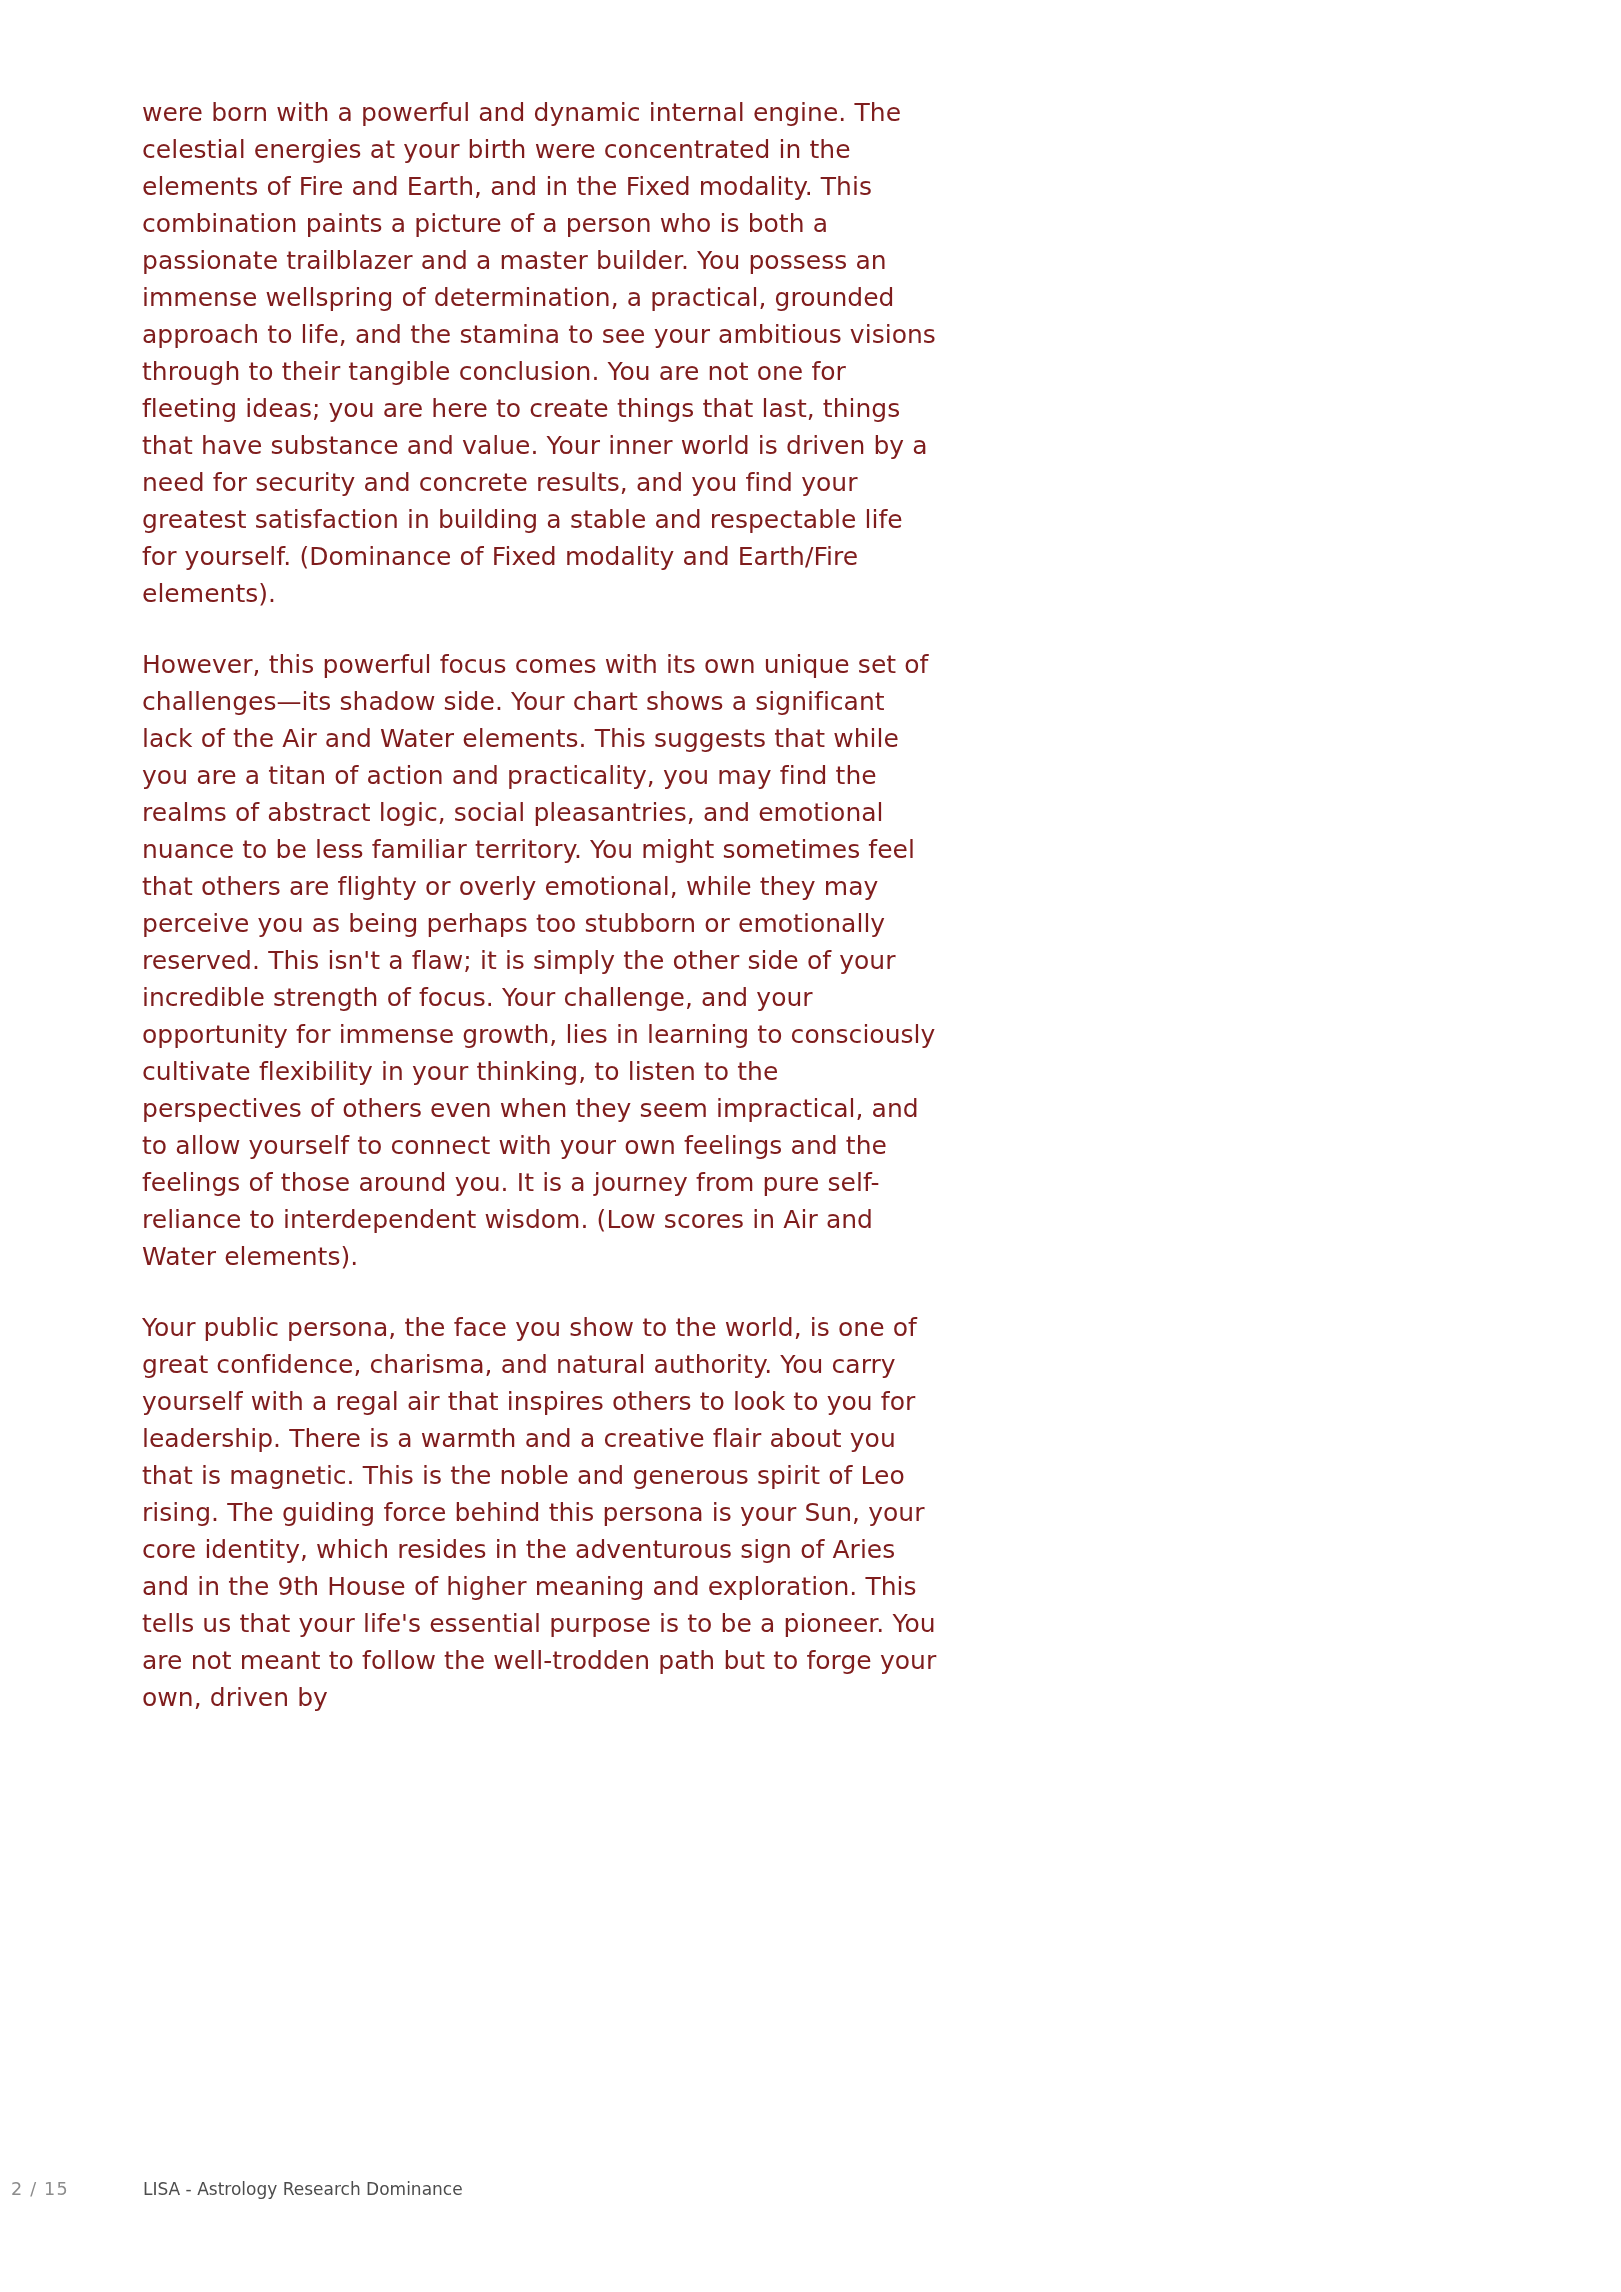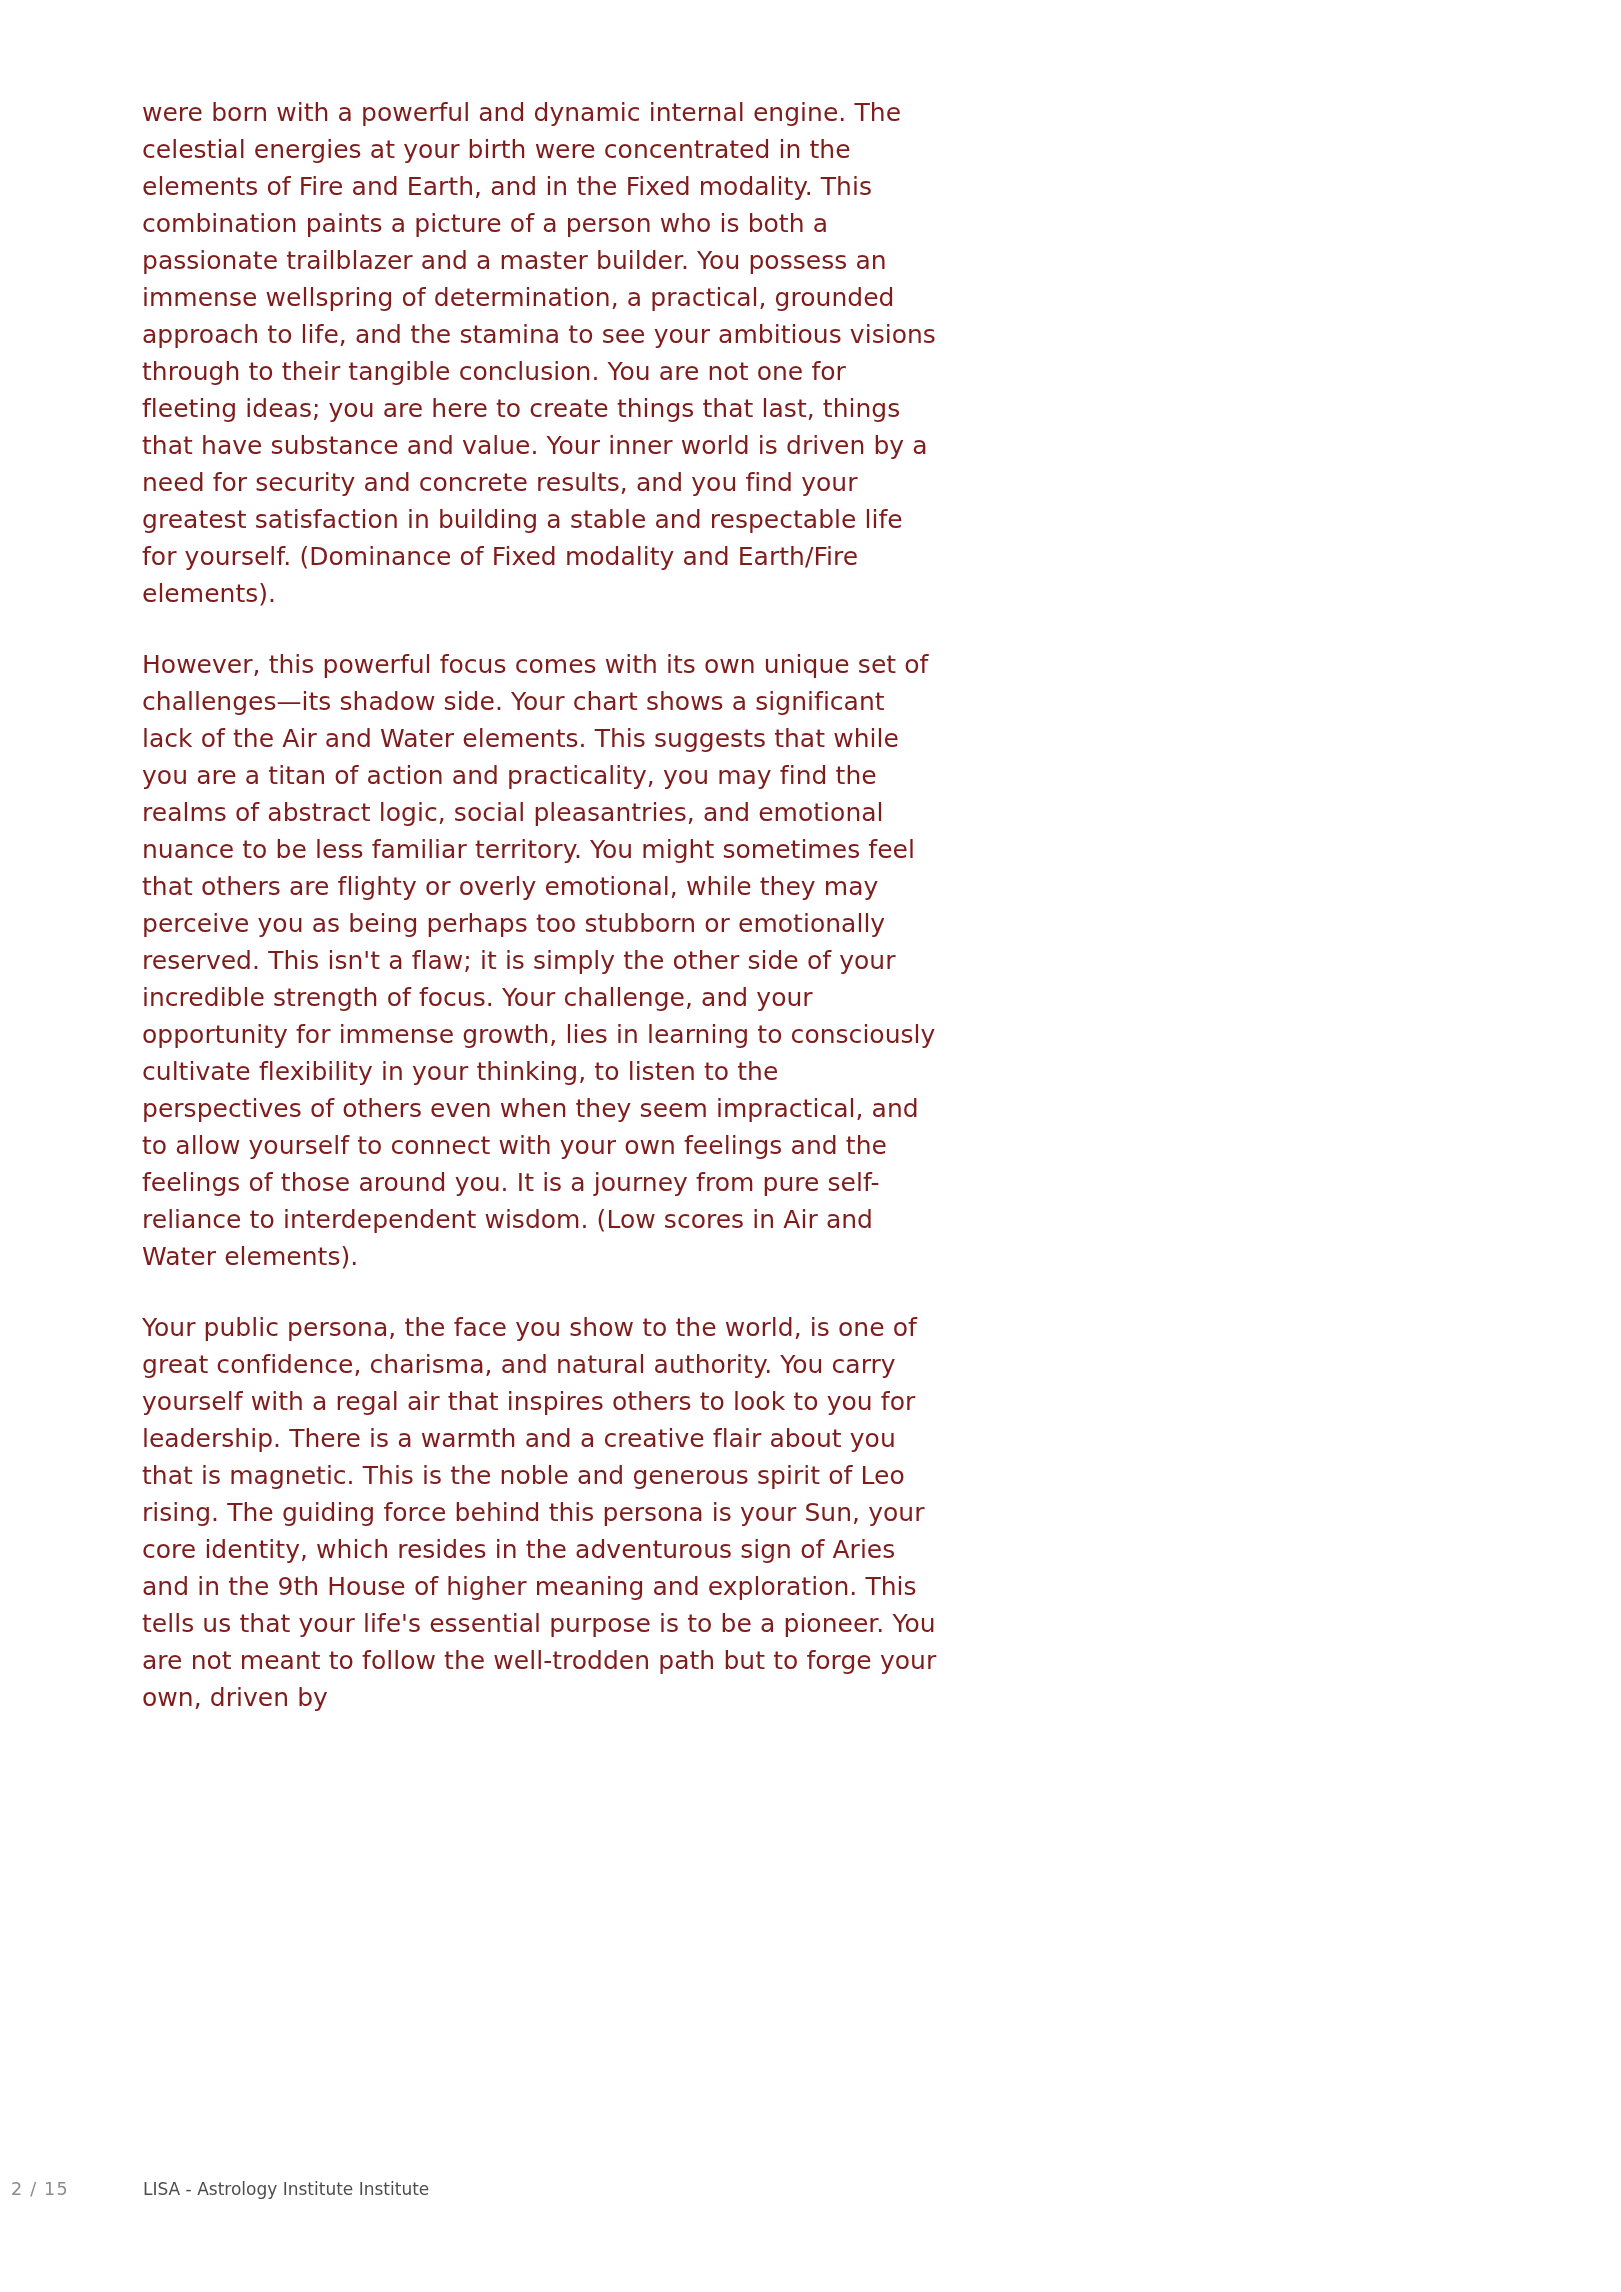--- a/index.html
+++ b/index.html
@@ -72,18 +72,18 @@
 
 <div class="page">
 
   <div class="content">
     <p class="para">were born with a powerful and dynamic internal engine. The celestial energies at your birth were concentrated in the elements of Fire and Earth, and in the Fixed modality. This combination paints a picture of a person who is both a passionate trailblazer and a master builder. You possess an immense wellspring of determination, a practical, grounded approach to life, and the stamina to see your ambitious visions through to their tangible conclusion. You are not one for fleeting ideas; you are here to create things that last, things that have substance and value. Your inner world is driven by a need for security and concrete results, and you find your greatest satisfaction in building a stable and respectable life for yourself. (Dominance of Fixed modality and Earth/Fire elements).</p>
     <p class="para">However, this powerful focus comes with its own unique set of challenges—its shadow side. Your chart shows a significant lack of the Air and Water elements. This suggests that while you are a titan of action and practicality, you may find the realms of abstract logic, social pleasantries, and emotional nuance to be less familiar territory. You might sometimes feel that others are flighty or overly emotional, while they may perceive you as being perhaps too stubborn or emotionally reserved. This isn't a flaw; it is simply the other side of your incredible strength of focus. Your challenge, and your opportunity for immense growth, lies in learning to consciously cultivate flexibility in your thinking, to listen to the perspectives of others even when they seem impractical, and to allow yourself to connect with your own feelings and the feelings of those around you. It is a journey from pure self-reliance to interdependent wisdom. (Low scores in Air and Water elements).</p>
     <p class="para">Your public persona, the face you show to the world, is one of great confidence, charisma, and natural authority. You carry yourself with a regal air that inspires others to look to you for leadership. There is a warmth and a creative flair about you that is magnetic. This is the noble and generous spirit of Leo rising. The guiding force behind this persona is your Sun, your core identity, which resides in the adventurous sign of Aries and in the 9th House of higher meaning and exploration. This tells us that your life's essential purpose is to be a pioneer. You are not meant to follow the well-trodden path but to forge your own, driven by</p>
   </div>
 
   <div class="footer">
-    <div class="footer-left">LISA - Astrology Institute Institute</div>
+    <div class="footer-left">LISA - Astrology Research Dominance</div>
     <div class="footer-center">2 / 15</div>
   </div>
 
 </div>
 
 
 </body></html>

